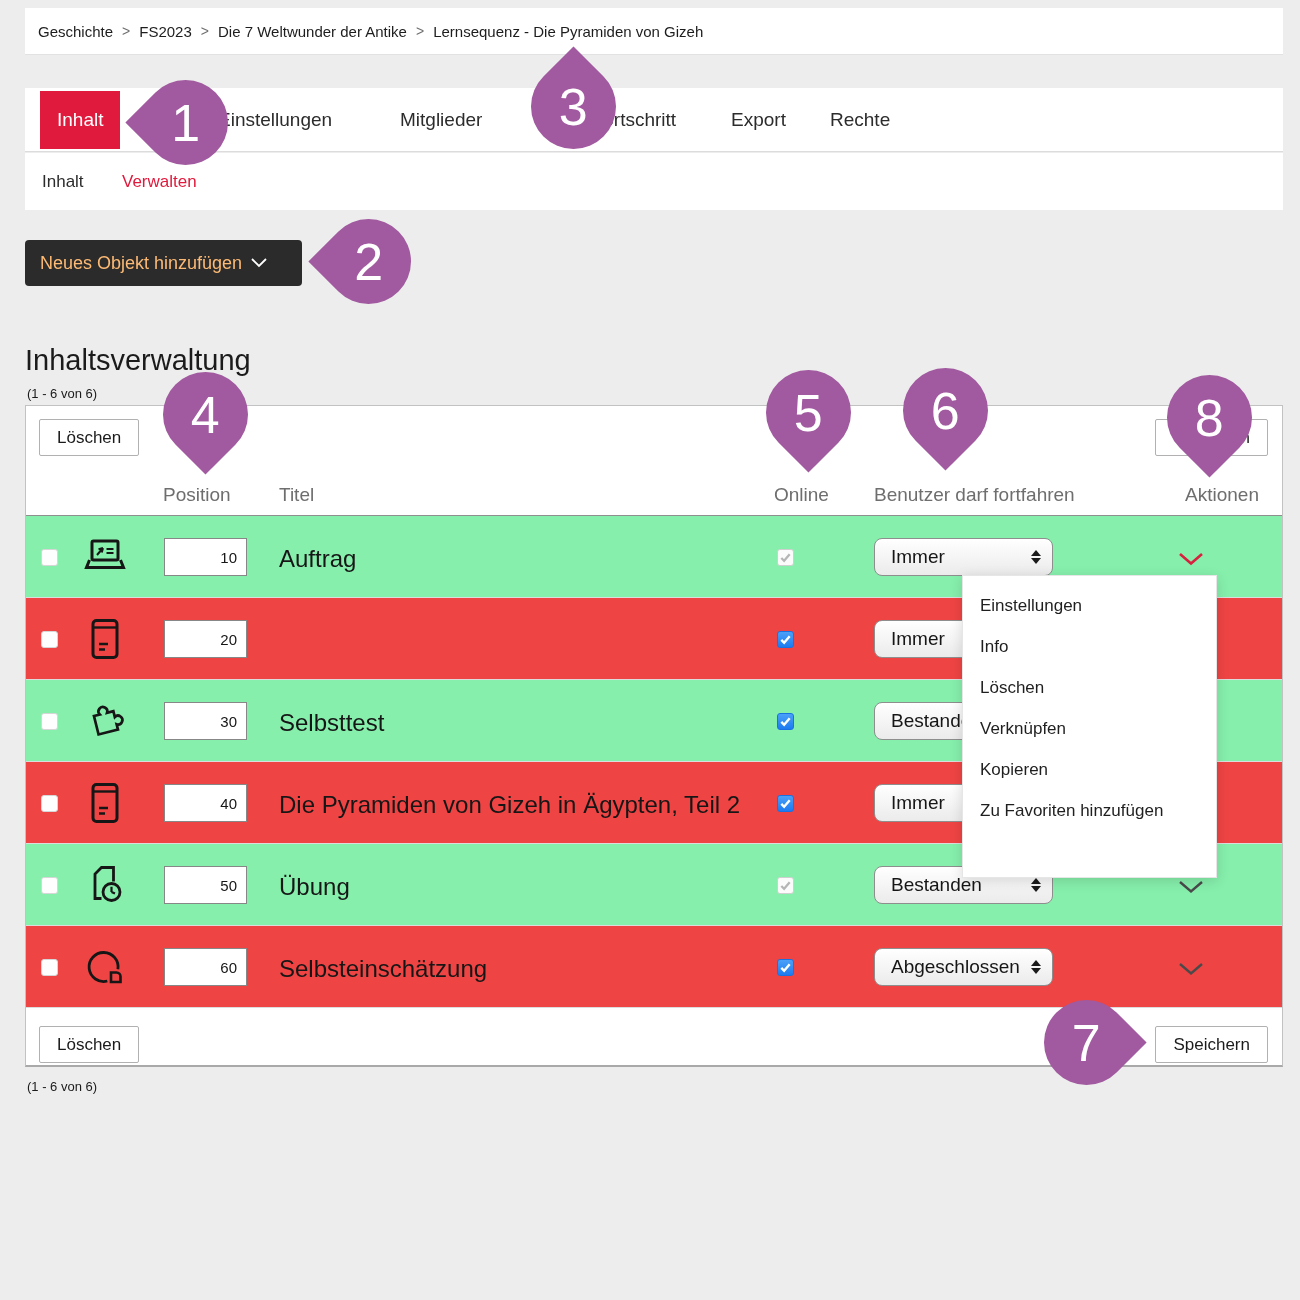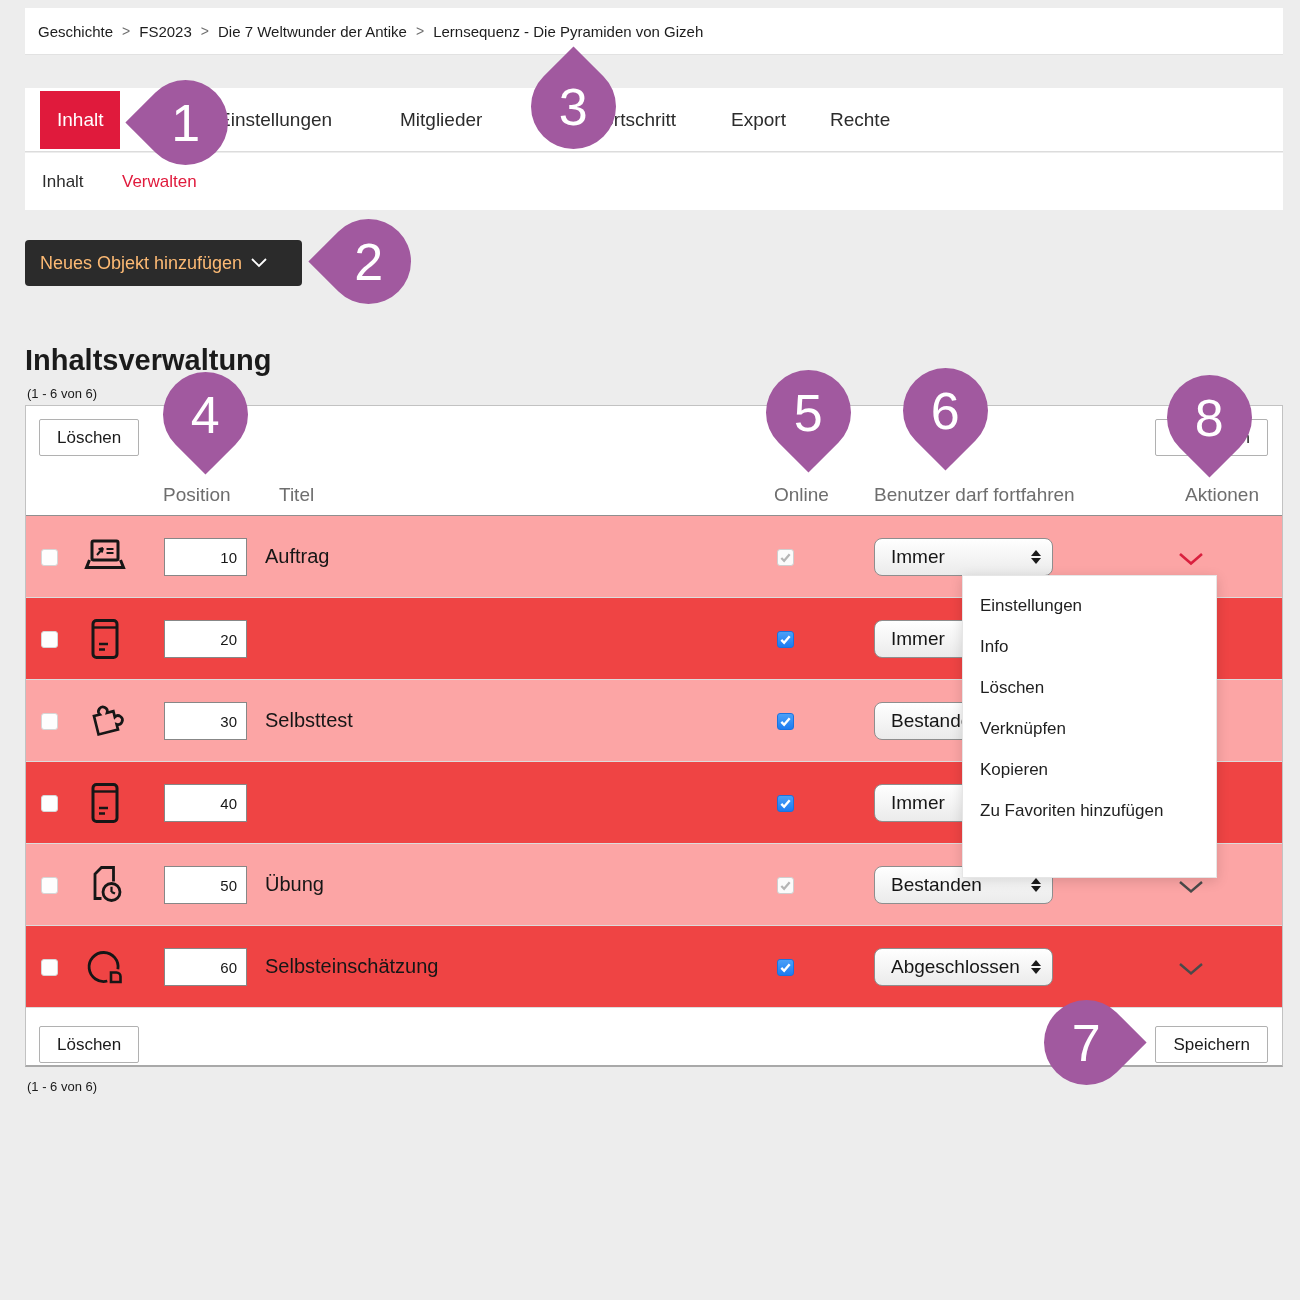--- a/index.html
+++ b/index.html
@@ -36,21 +36,21 @@
   .subtab { position:absolute; top:0; height:57px; display:flex; align-items:center;
             font-size:17px; color:#2c2c2c; white-space:nowrap; }
   .subtab-active { color:var(--red); }
   
   .add-btn {
     position:absolute; left:25px; top:240px; height:46px; width:277px;
     background:#2b2b2b; color:#fdba74; font-size:18px; border-radius:4px;
     display:flex; align-items:center; padding-left:15px; gap:9px; cursor:pointer;
   }
   
-  .page-title { position:absolute; left:25px; top:344px; font-size:29px; color:#1b1b1b; font-weight:700; }
+  .page-title { position:absolute; left:25px; top:344px; font-size:29px; color:#1b1b1b; font-weight:400; }
   .count-top { position:absolute; left:27px; top:386px; font-size:13px; color:#1b1b1b; }
   .count-bottom { position:absolute; left:27px; top:1079px; font-size:13px; color:#1b1b1b; }
   
   .panel {
     position:absolute; left:25px; top:405px; width:1258px; height:662px;
     background:#fff; border:1px solid #c2c2c2; border-bottom:2px solid #a9a9a9;
   }
   .btn {
     display:inline-flex; align-items:center; justify-content:center;
     height:37px; padding:0 17px; background:#fff; border:1px solid #b1b1b1;
@@ -59,39 +59,39 @@
   }
   .panel .btn-del-top { position:absolute; left:13px; top:13px; }
   .panel .btn-save-top { position:absolute; right:14px; top:13px; }
   .panel .btn-del-bot { position:absolute; left:13px; top:620px; }
   .panel .btn-save-bot { position:absolute; right:14px; top:620px; }
   .thead { position:absolute; left:0; top:70px; width:100%; height:40px;
            border-bottom:1px solid #8f8f8f; font-size:19px; color:#6e6e6e; }
   .th { position:absolute; bottom:9px; white-space:nowrap; }
   .rows { position:absolute; left:0; top:110px; width:100%; }
   .row { position:relative; width:100%; height:82px; border-bottom:1px solid #dcdcdc; }
-  .row-gray { background:#fca5a5; }
+  .row-gray { background:#86efac; }
   .row-white { background:#ef4444; }
   
   .cb {
     position:absolute; width:17px; height:17px; border-radius:3px;
     background:#fefefe; border:1px solid #d6d6d6; cursor:pointer;
     display:flex; align-items:center; justify-content:center;
   }
   .cell-cb { left:15px; top:33px; }
   .cell-online { left:751px; top:33px; }
   .cb-blue { background:linear-gradient(#4ba0f8,#1d7bf0); border:1px solid #1a72e0; }
   .cb-gray { background:#fbfbfb; border:1px solid #cfcfcf; }
   .cell-icon { position:absolute; left:57px; top:19px; width:44px; height:44px; color:#161616; }
   .pos-input {
     position:absolute; left:138px; top:22px; width:83px; height:38px;
     border:1px solid #878787; background:#fff; font-size:15px; color:#161616;
     text-align:right; padding-right:9px; font-family:inherit;
   }
-  .cell-title { position:absolute; left:239px; top:29px; font-size:20px; color:#161616; white-space:nowrap; }
+  .cell-title { position:absolute; left:253px; top:29px; font-size:24px; color:#161616; white-space:nowrap; }
   .select {
     position:absolute; left:848px; top:22px; width:179px; height:38px;
     border:1px solid #8e8e8e; border-radius:8px;
     background:linear-gradient(#ffffff,#ebebeb);
     display:flex; align-items:center; padding:0 30px 0 16px;
     font-size:19px; color:#161616; cursor:pointer; white-space:nowrap; overflow:hidden;
   }
   .sel-arrows { position:absolute; right:11px; top:50%; transform:translateY(-50%);
                 display:flex; flex-direction:column; gap:2px; }
   .tri-up { width:0; height:0; border-left:5px solid transparent; border-right:5px solid transparent; border-bottom:6px solid #1b1b1b; }
@@ -267,20 +267,21 @@
     <div class="row row-white">
       <span class="cb cell-cb"></span>
       <span class="cell-icon">
         <svg class="icon-svg" viewBox="0 0 44 44">
           <rect x="10" y="3.5" width="24" height="37" rx="3.5" stroke-width="3"></rect>
           <path d="M10 10.5 h24" stroke-width="2.4"></path>
           <path d="M16 27 h9 M16 32.5 h6" stroke-width="2.4"></path>
         </svg>
       </span>
       <input class="pos-input" readonly="" value="40" style="">
+      <span class="cell-title">Die Pyramiden von Gizeh in Ägypten, Teil 2</span>
       <span class="cb cb-blue cell-online">
         <svg width="13" height="13" viewBox="0 0 14 14">
             <polyline points="2.5,7.5 5.5,10.5 11.5,3.5" stroke="#fff" stroke-width="2.6" fill="none"></polyline>
           </svg>
       </span>
       <div class="select">
         <span>Immer</span>
         <span class="sel-arrows">
             <span class="tri-up"></span>
             <span class="tri-dn"></span>

